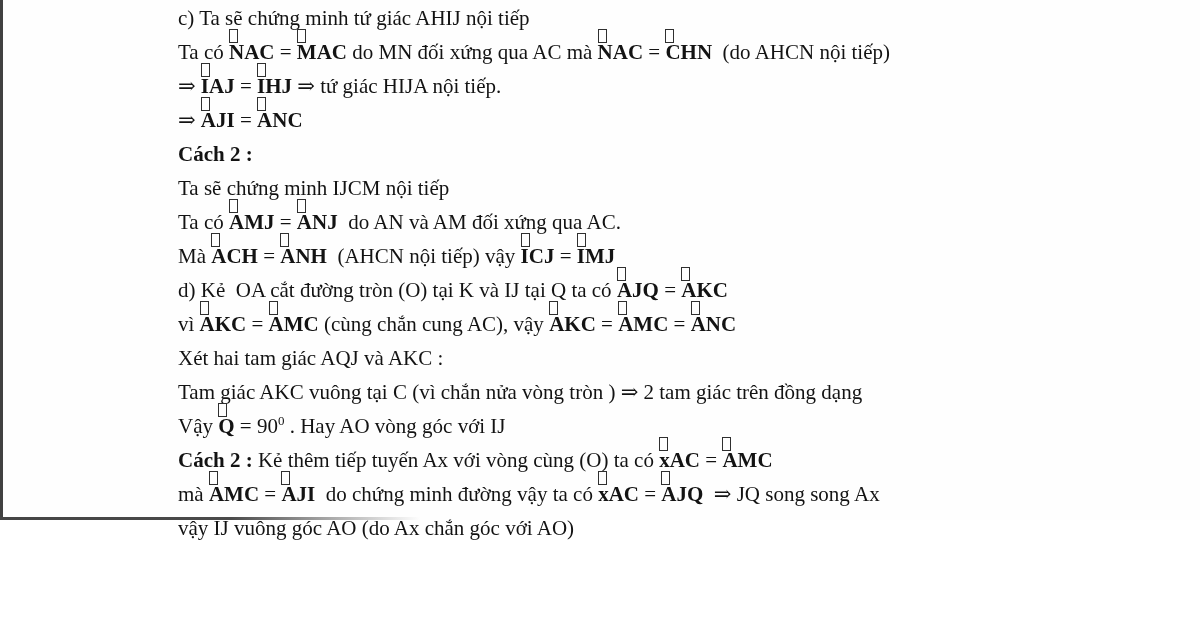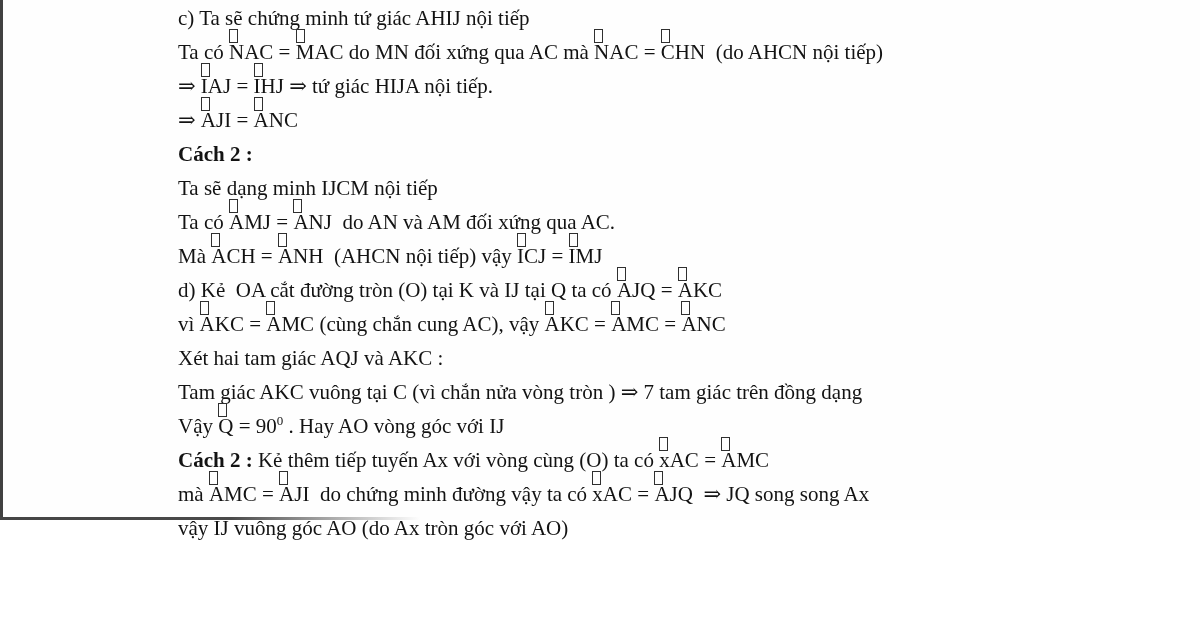--- a/index.html
+++ b/index.html
@@ -37,21 +37,21 @@
     width: 1000px;
     color: var(--text);
     font-size: 21px;
     line-height: 34px;
   }
   .line {
     white-space: pre-wrap;
     min-height: 34px;
   }
   .seg-bold { font-weight: bold; text-align: right; }
-  .tok { position: relative; }
+  .tok { position: relative; font-weight: bold; }
   .hat-box {
     position: absolute;
     left: 0; top: -11px;
     width: 9px; height: 14px;
     border: 1.5px solid var(--hat);
     background: transparent;
   }
   sup.deg {
     font-size: 13px;
     vertical-align: super;
@@ -62,26 +62,26 @@
 <body>
 
 <div class="page">
   <div class="left-border"></div>
   <div class="content">
       <div class="line"><span>c) Ta sẽ chứng minh tứ giác AHIJ nội tiếp</span></div>
       <div class="line"><span>Ta có </span><span class="tok"><span class="hat-box"></span>NAC</span><span> = </span><span class="tok"><span class="hat-box"></span>MAC</span><span> do MN đối xứng qua AC mà </span><span class="tok"><span class="hat-box"></span>NAC</span><span> = </span><span class="tok"><span class="hat-box"></span>CHN</span><span>  (do AHCN nội tiếp)</span></div>
       <div class="line"><span>⇒ </span><span class="tok"><span class="hat-box"></span>IAJ</span><span> = </span><span class="tok"><span class="hat-box"></span>IHJ</span><span> ⇒ tứ giác HIJA nội tiếp.</span></div>
       <div class="line"><span>⇒ </span><span class="tok"><span class="hat-box"></span>AJI</span><span> = </span><span class="tok"><span class="hat-box"></span>ANC</span></div>
       <div class="line"><span class="seg-bold">Cách 2 :</span></div>
-      <div class="line"><span>Ta sẽ dạng minh IJCM nội tiếp</span></div>
+      <div class="line"><span>Ta sẽ chứng minh IJCM nội tiếp</span></div>
       <div class="line"><span>Ta có </span><span class="tok"><span class="hat-box"></span>AMJ</span><span> = </span><span class="tok"><span class="hat-box"></span>ANJ</span><span>  do AN và AM đối xứng qua AC.</span></div>
       <div class="line"><span>Mà </span><span class="tok"><span class="hat-box"></span>ACH</span><span> = </span><span class="tok"><span class="hat-box"></span>ANH</span><span>  (AHCN nội tiếp) vậy </span><span class="tok"><span class="hat-box"></span>ICJ</span><span> = </span><span class="tok"><span class="hat-box"></span>IMJ</span></div>
       <div class="line"><span>d) Kẻ  OA cắt đường tròn (O) tại K và IJ tại Q ta có </span><span class="tok"><span class="hat-box"></span>AJQ</span><span> = </span><span class="tok"><span class="hat-box"></span>AKC</span></div>
       <div class="line"><span>vì </span><span class="tok"><span class="hat-box"></span>AKC</span><span> = </span><span class="tok"><span class="hat-box"></span>AMC</span><span> (cùng chắn cung AC), vậy </span><span class="tok"><span class="hat-box"></span>AKC</span><span> = </span><span class="tok"><span class="hat-box"></span>AMC</span><span> = </span><span class="tok"><span class="hat-box"></span>ANC</span></div>
       <div class="line"><span>Xét hai tam giác AQJ và AKC :</span></div>
-      <div class="line"><span>Tam giác AKC vuông tại C (vì chắn nửa vòng tròn ) ⇒ 7 tam giác trên đồng dạng</span></div>
+      <div class="line"><span>Tam giác AKC vuông tại C (vì chắn nửa vòng tròn ) ⇒ 2 tam giác trên đồng dạng</span></div>
       <div class="line"><span>Vậy </span><span class="tok"><span class="hat-box"></span>Q</span><span> = 90</span><sup class="deg">0</sup><span> . Hay AO vòng góc với IJ</span></div>
       <div class="line"><span class="seg-bold">Cách 2 : </span><span>Kẻ thêm tiếp tuyến Ax với vòng cùng (O) ta có </span><span class="tok"><span class="hat-box"></span>xAC</span><span> = </span><span class="tok"><span class="hat-box"></span>AMC</span></div>
       <div class="line"><span>mà </span><span class="tok"><span class="hat-box"></span>AMC</span><span> = </span><span class="tok"><span class="hat-box"></span>AJI</span><span>  do chứng minh đường vậy ta có </span><span class="tok"><span class="hat-box"></span>xAC</span><span> = </span><span class="tok"><span class="hat-box"></span>AJQ</span><span>  ⇒ JQ song song Ax</span></div>
-      <div class="line"><span>vậy IJ vuông góc AO (do Ax tròn góc với AO)</span></div>
+      <div class="line"><span>vậy IJ vuông góc AO (do Ax chắn góc với AO)</span></div>
     </div>
   <div class="bottom-edge"></div>
 </div>
 
 </body></html>

